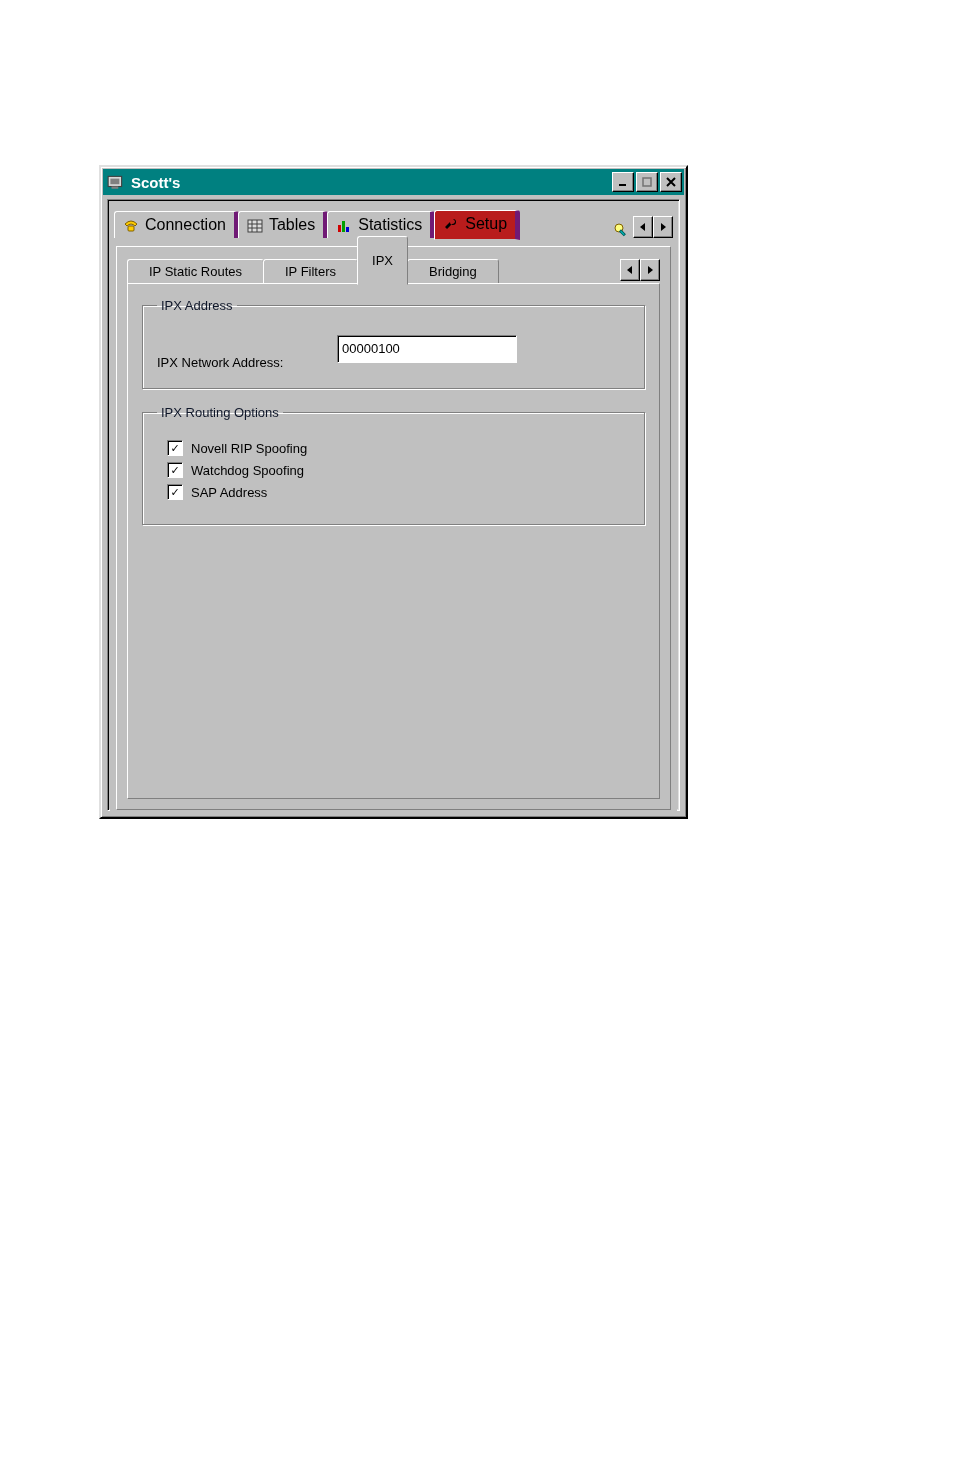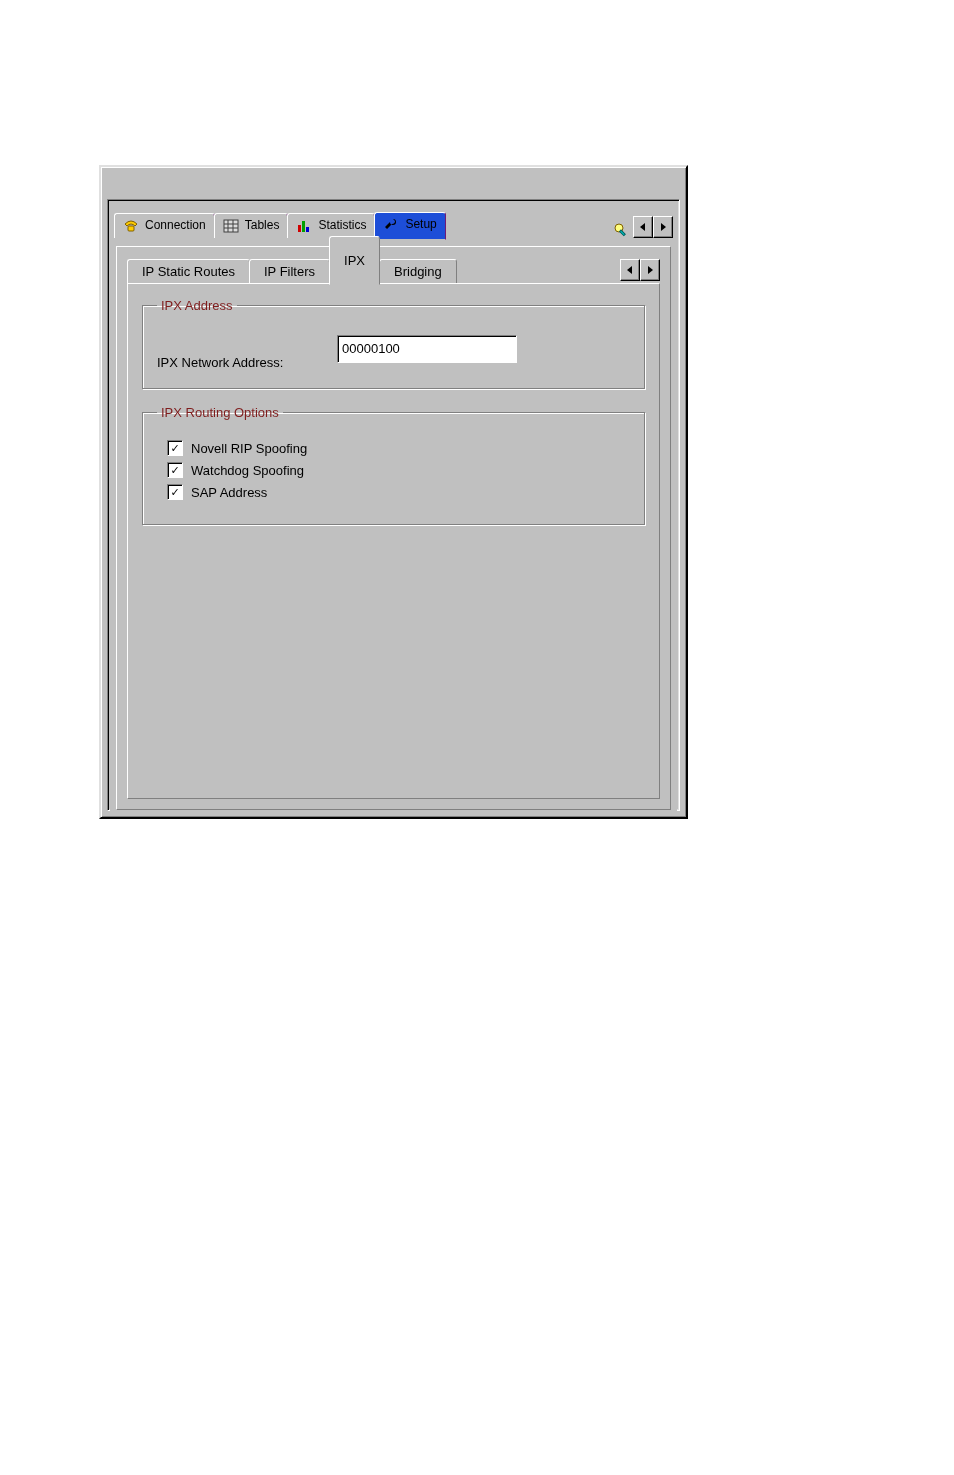--- a/index.html
+++ b/index.html
@@ -84,35 +84,35 @@
   
   .tabstrip {
     display: flex;
     align-items: flex-end;
     margin: 8px 4px 0 4px;
     height: 28px;
     position: relative;
   }
   .tab {
     display: flex;
-    align-items: flex-start;
+    align-items: flex-end;
     gap: 6px;
     padding: 4px 8px;
     background: #c0c0c0;
     border-top: 1px solid #fff;
     border-left: 1px solid #fff;
-    border-right: 1px solid #701a75;
+    border-right: 5px solid #701a75;
     border-top-left-radius: 3px;
     border-top-right-radius: 3px;
     margin-right: -1px;
-    font-size: 12px;
+    font-size: 16px;
     position: relative;
   }
   .tab.active {
-    background: #1d4ed8;
+    background: #b91c1c;
     z-index: 2;
     padding-bottom: 6px;
     margin-bottom: -2px;
     border-bottom: 1px solid #c0c0c0;
   }
   .tab .icon { width: 16px; height: 16px; flex: 0 0 auto; }
   .scroll-btn {
     width: 18px; height: 20px;
     background: #c0c0c0;
     border: 1px solid;
@@ -133,21 +133,21 @@
     background: #c0c0c0;
   }
   .subtabstrip {
     display: flex;
     align-items: flex-end;
     margin: 10px 10px 0 10px;
     height: 26px;
     position: relative;
   }
   .subtab {
-    padding: 4px 14px;
+    padding: 4px 21px;
     background: #c0c0c0;
     border-top: 1px solid #fff;
     border-left: 1px solid #fff;
     border-right: 1px solid #808080;
     border-top-left-radius: 3px;
     border-top-right-radius: 3px;
     margin-right: -1px;
     font-size: 13px;
     position: relative;
   }
@@ -174,21 +174,21 @@
   }
   fieldset.groupbox {
     border: 1px solid #808080;
     box-shadow: 1px 1px 0 #fff, inset 1px 1px 0 #fff;
     margin: 0 0 16px 0;
     padding: 14px 14px 18px 14px;
   }
   fieldset.groupbox legend {
     padding: 0 4px;
     font-size: 13px;
-    color: #7f1d1d;
+    color: #0f172a;
   }
   .form-row {
     display: flex;
     align-items: center;
     margin-bottom: 14px;
   }
   .form-row:last-child { margin-bottom: 0; }
   .form-label {
     width: 180px;
     font-size: 13px;
@@ -253,20 +253,47 @@
     display: flex; align-items: center; justify-content: center;
     font-size: 11px;
     line-height: 1;
   }
 </style>
 </head>
 <body>
 
 <div class="page">
   <div class="window">
+    <div class="titlebar">
+      <span class="title-icon">
+        <svg viewBox="0 0 16 16" width="18" height="18">
+          <rect x="1" y="3" width="12" height="9" fill="#d8d8d8" stroke="#404040"></rect>
+          <rect x="3" y="5" width="8" height="5" fill="#808080"></rect>
+          <rect x="4" y="12" width="6" height="2" fill="#808080"></rect>
+        </svg>
+      </span>
+      <span class="title-text">Scott's</span>
+      <div class="caption-btns">
+        <div class="cap-btn">
+          <svg width="10" height="10" viewBox="0 0 10 10">
+              <rect x="1" y="7" width="7" height="2" fill="#000"></rect>
+            </svg>
+        </div>
+        <div class="cap-btn disabled">
+          <svg width="10" height="10" viewBox="0 0 10 10">
+              <rect x="1" y="1" width="8" height="8" fill="none" stroke="#000" stroke-width="1.5"></rect>
+            </svg>
+        </div>
+        <div class="cap-btn">
+          <svg width="10" height="10" viewBox="0 0 10 10">
+              <path d="M1 1 L9 9 M9 1 L1 9" stroke="#000" stroke-width="2"></path>
+            </svg>
+        </div>
+      </div>
+    </div>
 
     <div class="client">
       <div class="client-inner">
 
         <div class="tabstrip">
           <div class="tab">
             <span class="icon">
               <svg viewBox="0 0 16 16" width="16" height="16">
                 <path d="M2 6 Q5 3 8 3 Q11 3 14 6 L12 8 Q10 6 8 6 Q6 6 4 8 Z" fill="#ffcc00" stroke="#806000"></path>
                 <rect x="5" y="8" width="6" height="5" rx="1" fill="#ffcc00" stroke="#806000"></rect>

